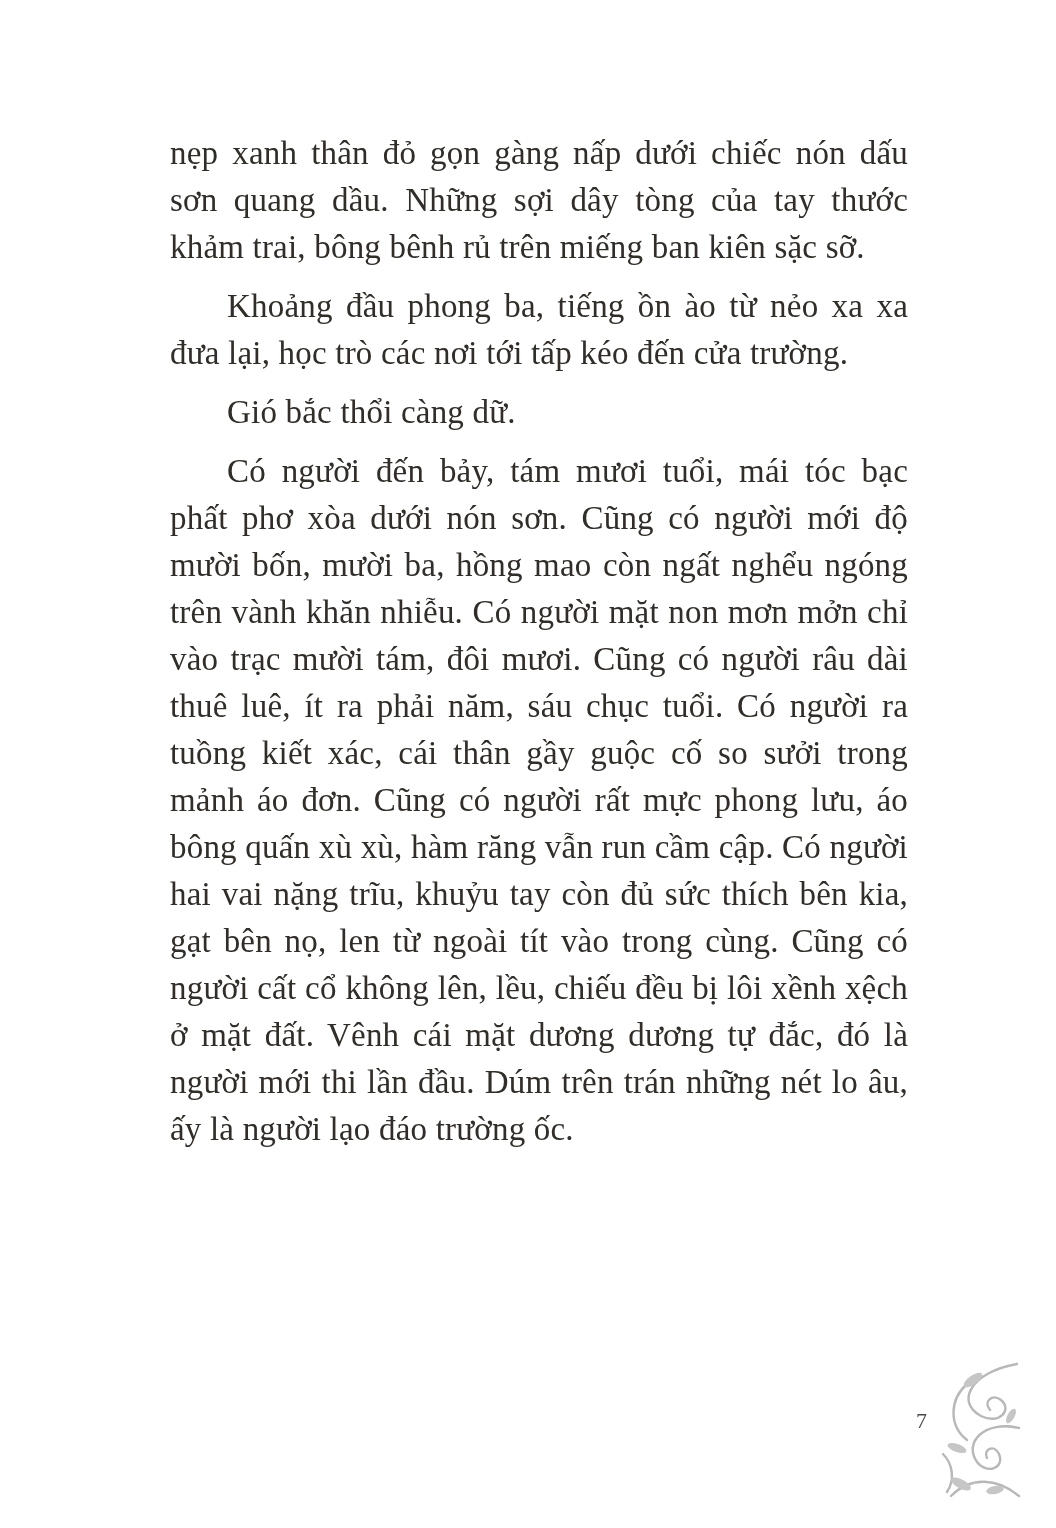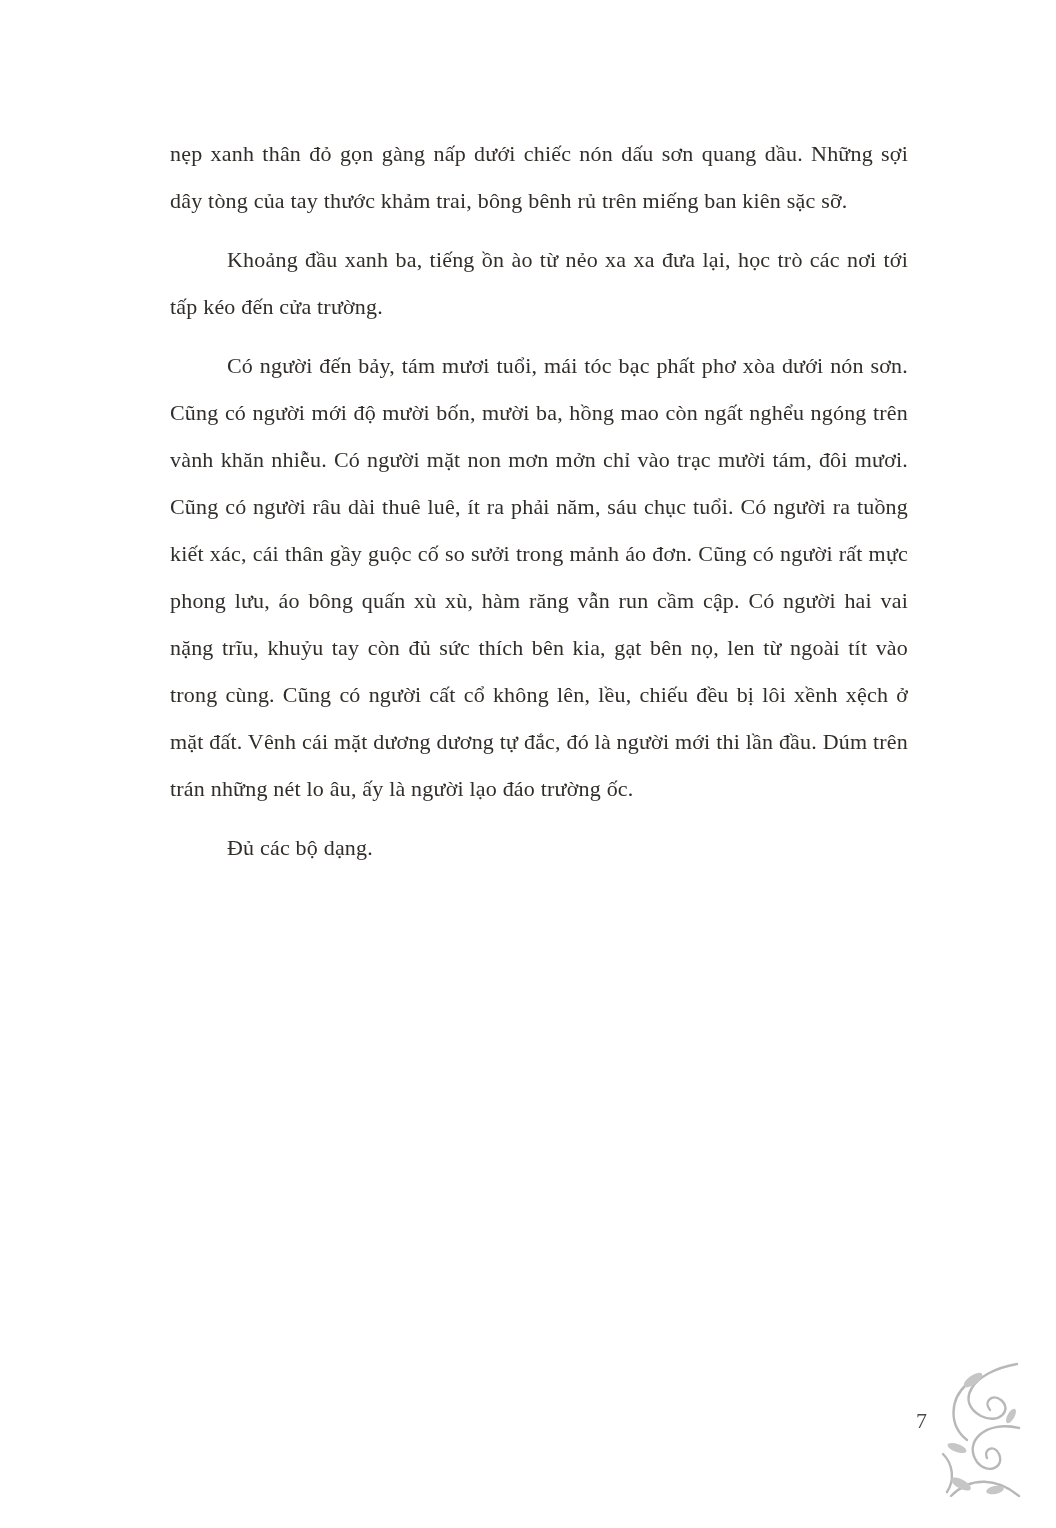--- a/index.html
+++ b/index.html
@@ -18,21 +18,21 @@
   .page {
     position: absolute;
     inset: 0;
     background: #ffffff;
   }
   .text-block {
     position: absolute;
     left: 170px;
     top: 130px;
     width: 738px;
-    font-size: 22px;
+    font-size: 33px;
     line-height: 47px;
     text-align: justify;
     letter-spacing: 0.2px;
   }
   .text-block p {
     margin: 0 0 12px 0;
   }
   .text-block p.indent {
     text-indent: 57px;
   }
@@ -52,23 +52,23 @@
     pointer-events: none;
   }
 </style>
 </head>
 <body>
 
 <div class="page">
 
   <div class="text-block">
     <p class="para">nẹp xanh thân đỏ gọn gàng nấp dưới chiếc nón dấu sơn quang dầu. Những sợi dây tòng của tay thước khảm trai, bông bênh rủ trên miếng ban kiên sặc sỡ.</p>
-    <p class="para indent">Khoảng đầu xanh ba, tiếng ồn ào từ nẻo xa xa đưa lại, học trò các nơi tới tấp kéo đến cửa trường.</p>
+    <p class="para indent">Khoảng đầu phong ba, tiếng ồn ào từ nẻo xa xa đưa lại, học trò các nơi tới tấp kéo đến cửa trường.</p>
+    <p class="para indent">Gió bắc thổi càng dữ.</p>
     <p class="para indent">Có người đến bảy, tám mươi tuổi, mái tóc bạc phất phơ xòa dưới nón sơn. Cũng có người mới độ mười bốn, mười ba, hồng mao còn ngất nghểu ngóng trên vành khăn nhiễu. Có người mặt non mơn mởn chỉ vào trạc mười tám, đôi mươi. Cũng có người râu dài thuê luê, ít ra phải năm, sáu chục tuổi. Có người ra tuồng kiết xác, cái thân gầy guộc cố so sưởi trong mảnh áo đơn. Cũng có người rất mực phong lưu, áo bông quấn xù xù, hàm răng vẫn run cầm cập. Có người hai vai nặng trĩu, khuỷu tay còn đủ sức thích bên kia, gạt bên nọ, len từ ngoài tít vào trong cùng. Cũng có người cất cổ không lên, lều, chiếu đều bị lôi xềnh xệch ở mặt đất. Vênh cái mặt dương dương tự đắc, đó là người mới thi lần đầu. Dúm trên trán những nét lo âu, ấy là người lạo đáo trường ốc.</p>
-    <p class="para indent">Đủ các bộ dạng.</p>
   </div>
 
   <div class="page-number">7</div>
 
   <div class="ornament">
     <svg width="130" height="150" viewBox="0 0 130 150" xmlns="http://www.w3.org/2000/svg">
       <g fill="none" stroke="#b8b8b8" stroke-width="2.4" stroke-linecap="round">
         <path d="M124,6 C78,14 62,44 88,58 C106,67 120,52 108,42 C99,35 90,44 97,52"></path>
         <path d="M126,70 C92,62 70,84 84,104 C94,117 112,110 106,96 C101,86 90,91 94,100"></path>
         <path d="M58,138 C78,118 104,120 126,138"></path>

